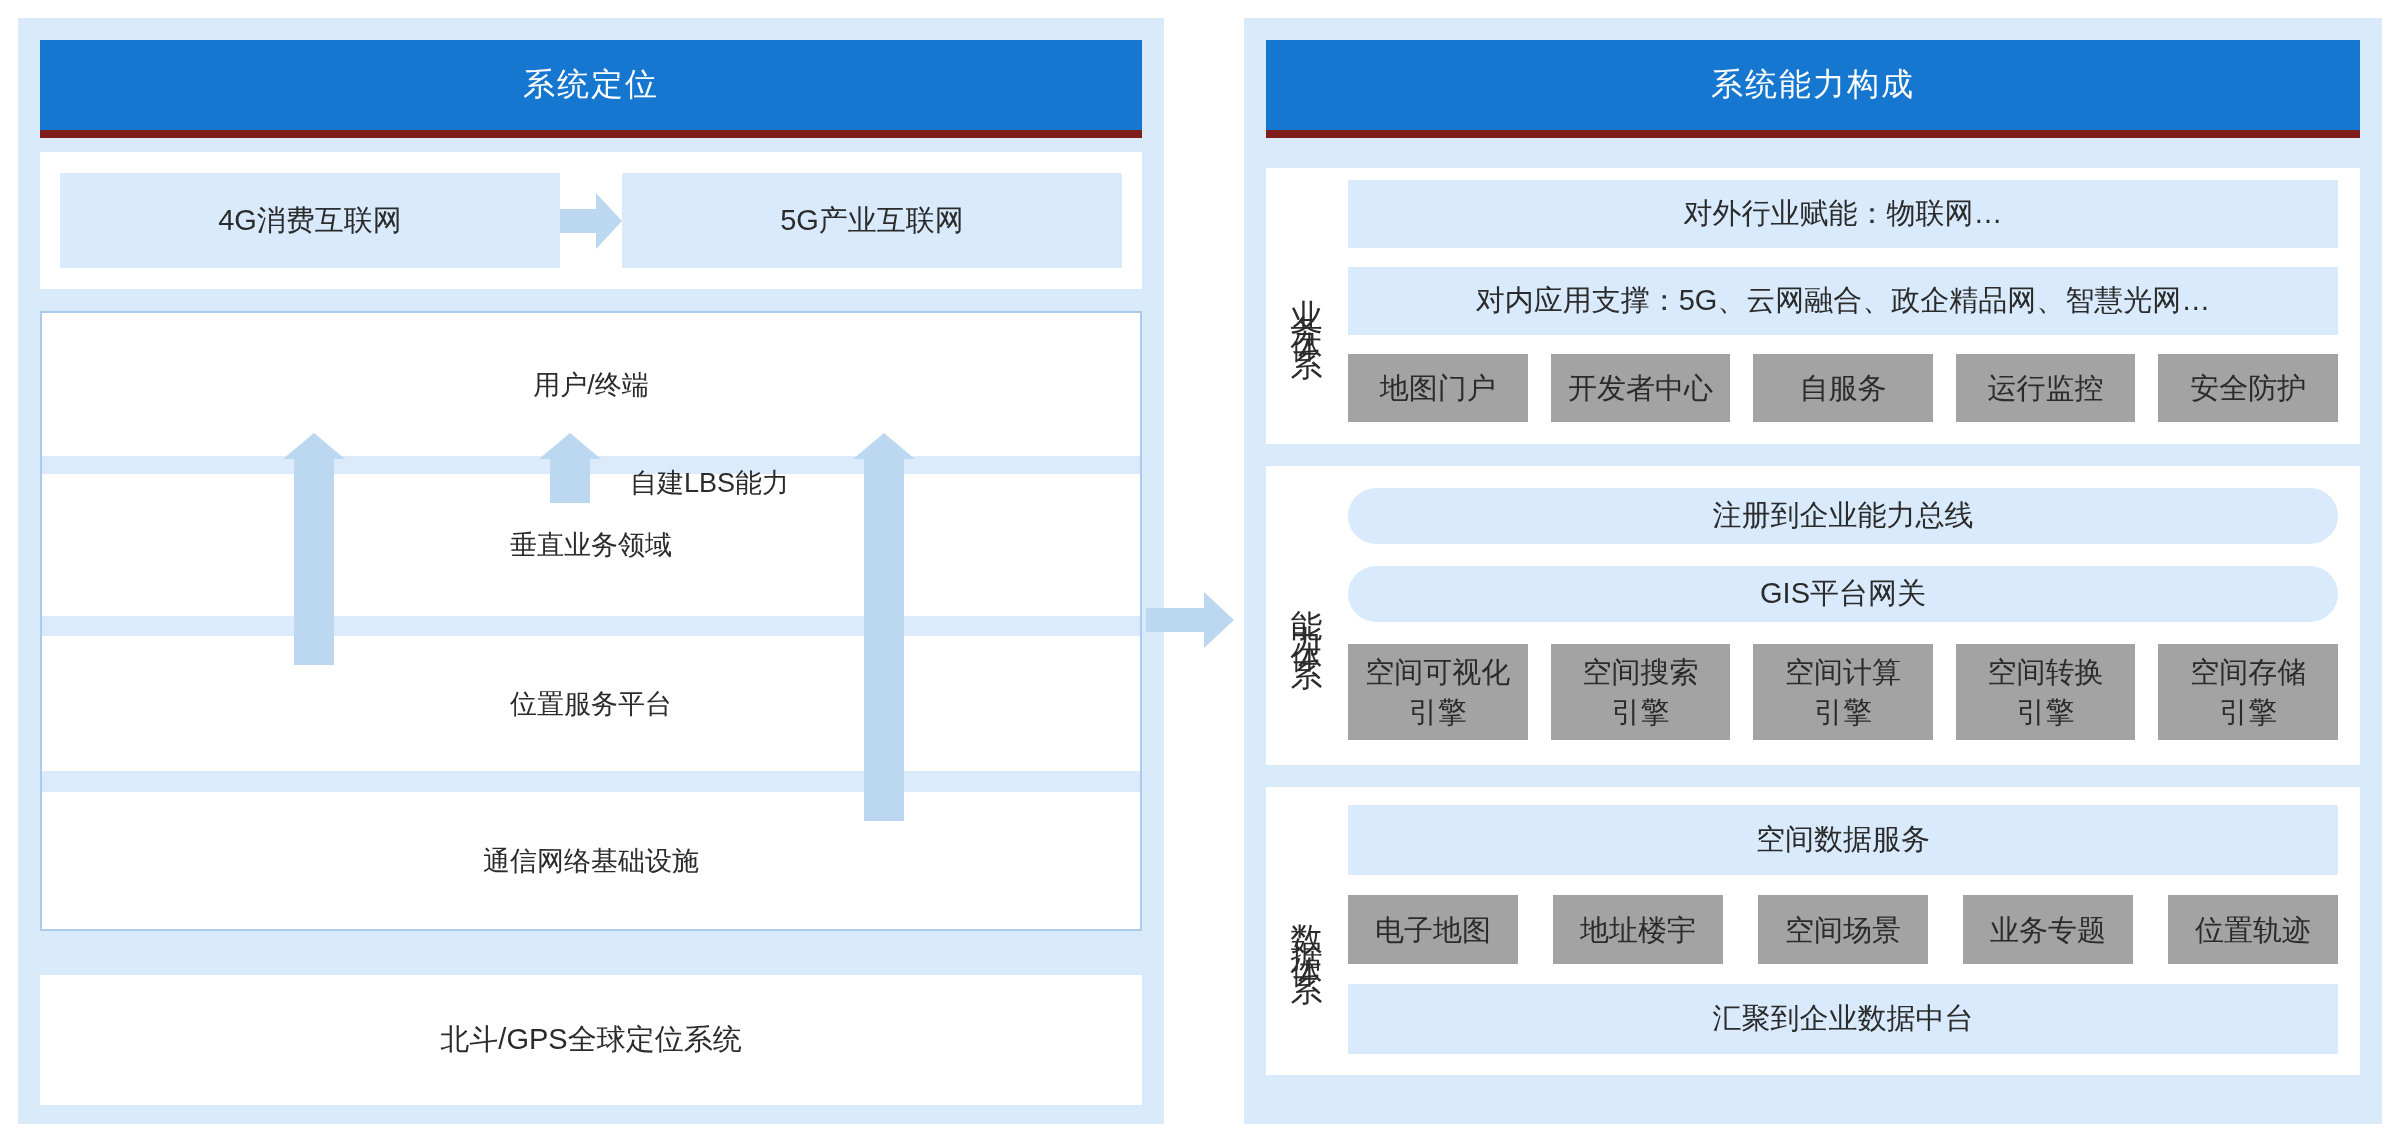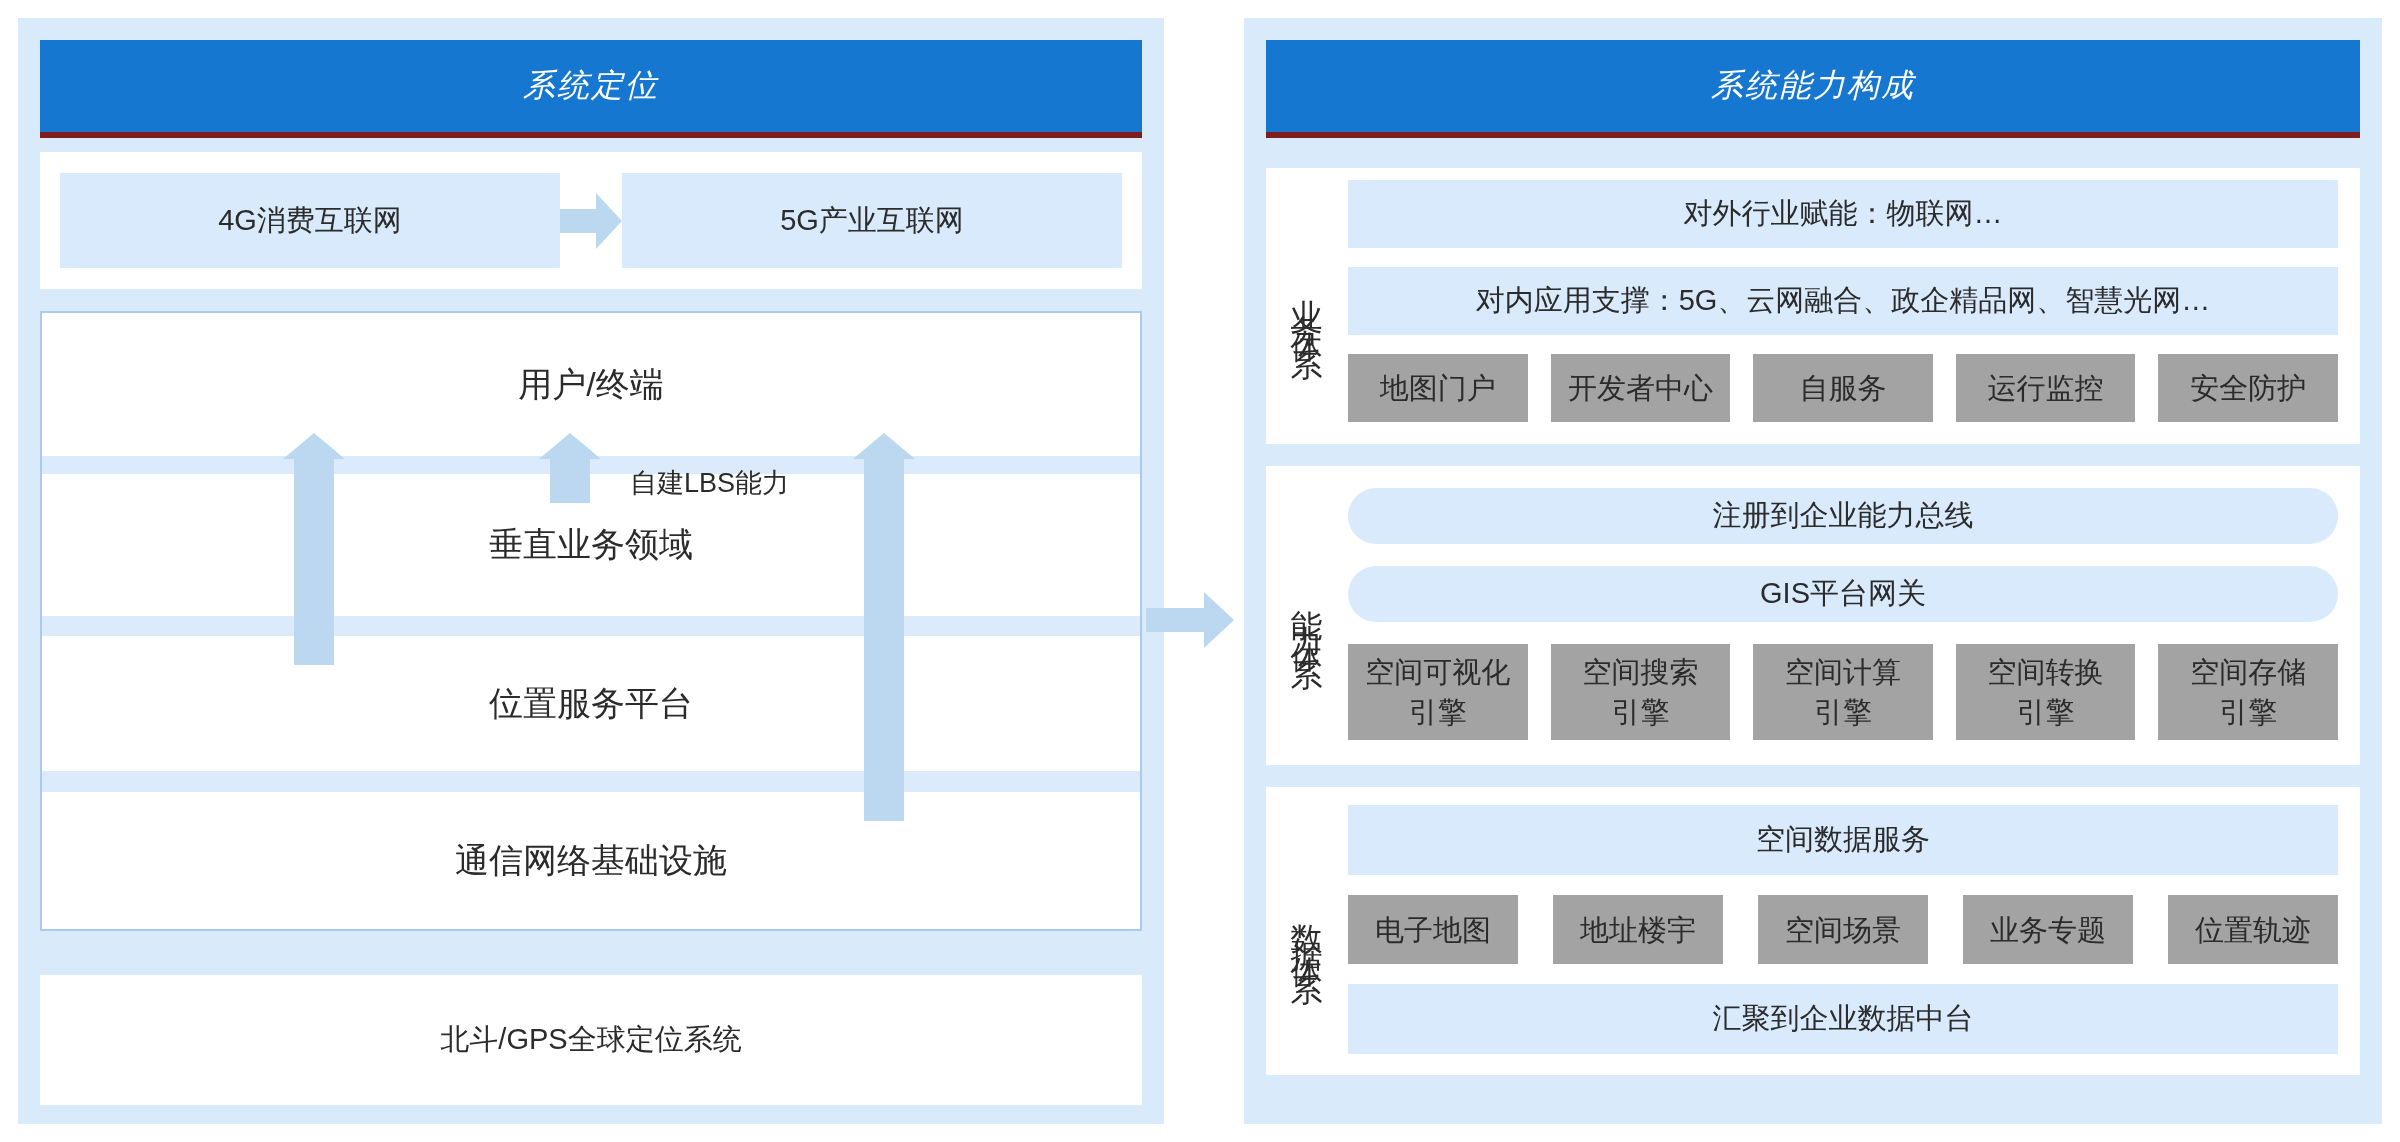--- a/index.html
+++ b/index.html
@@ -13,40 +13,40 @@
     color:#2b2b2b;
   }
   .panel{
     flex:1;height:1106px;
     background:#d9eafb;
     padding:22px;
   }
   .panel-header{
     height:98px;
     background:#1677d1;
-    border-bottom:6px solid #7f1d1d;
+    border-bottom:8px solid #7f1d1d;
     display:flex;align-items:center;justify-content:center;
-    color:#ffffff;font-size:32px;letter-spacing:2px;font-style:italic;
+    color:#ffffff;font-size:32px;letter-spacing:2px;
   }
   
   .evo-strip{
     margin-top:14px;height:137px;background:#ffffff;
     padding:21px 20px;display:flex;align-items:center;justify-content:space-between;
   }
   .evo-box{
     width:500px;height:95px;background:#d8eafb;
     display:flex;align-items:center;justify-content:center;
     font-size:29px;
   }
   .stack{
     position:relative;
     margin-top:22px;height:620px;
     background:#ffffff;border:2px solid #aacbec;
   }
-  .layer{display:flex;align-items:center;justify-content:center;font-size:34px;}
+  .layer{display:flex;align-items:center;justify-content:center;font-size:27px;}
   .layer.l1{height:143px;}
   .layer.l2{height:142px;}
   .layer.l3{height:135px;}
   .layer.l4{height:137px;}
   .h-divider{background:#dbebfc;}
   .hd1{height:18px;}
   .hd2{height:20px;}
   .hd3{height:21px;}
   .lbs-label{
     position:absolute;left:588px;top:152px;

